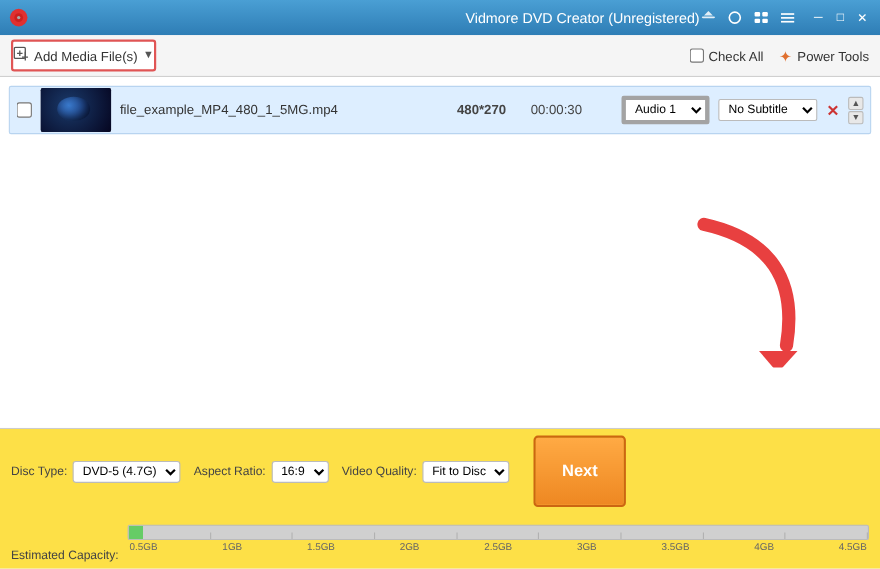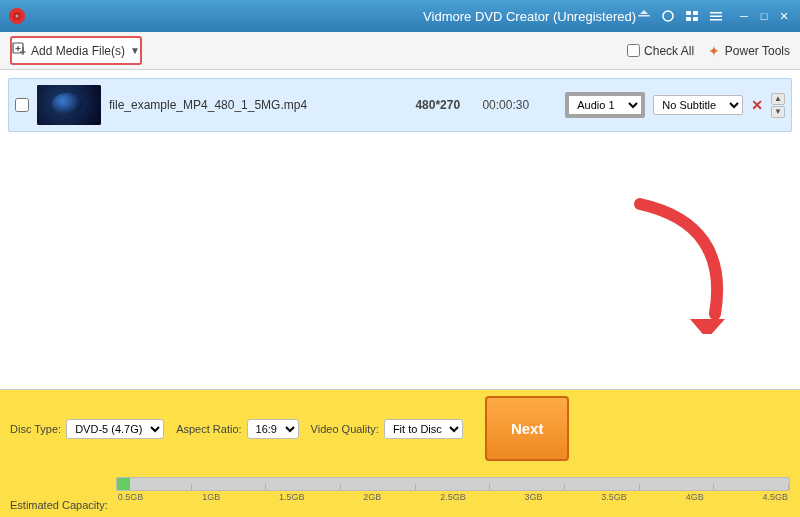--- a/index.html
+++ b/index.html
@@ -118,21 +118,21 @@
 
     
     .file-item {
       display: flex;
       align-items: center;
       background: #ddeeff;
       border: 1px solid #b8d4f0;
       border-radius: 2px;
       padding: 4px 6px;
       gap: 8px;
-      height: 54px;
+      height: 44px;
     }
     .file-checkbox {
       width: 14px;
       height: 14px;
       flex-shrink: 0;
     }
     .file-thumbnail {
       width: 64px;
       height: 40px;
       background: #1a1a2e;

